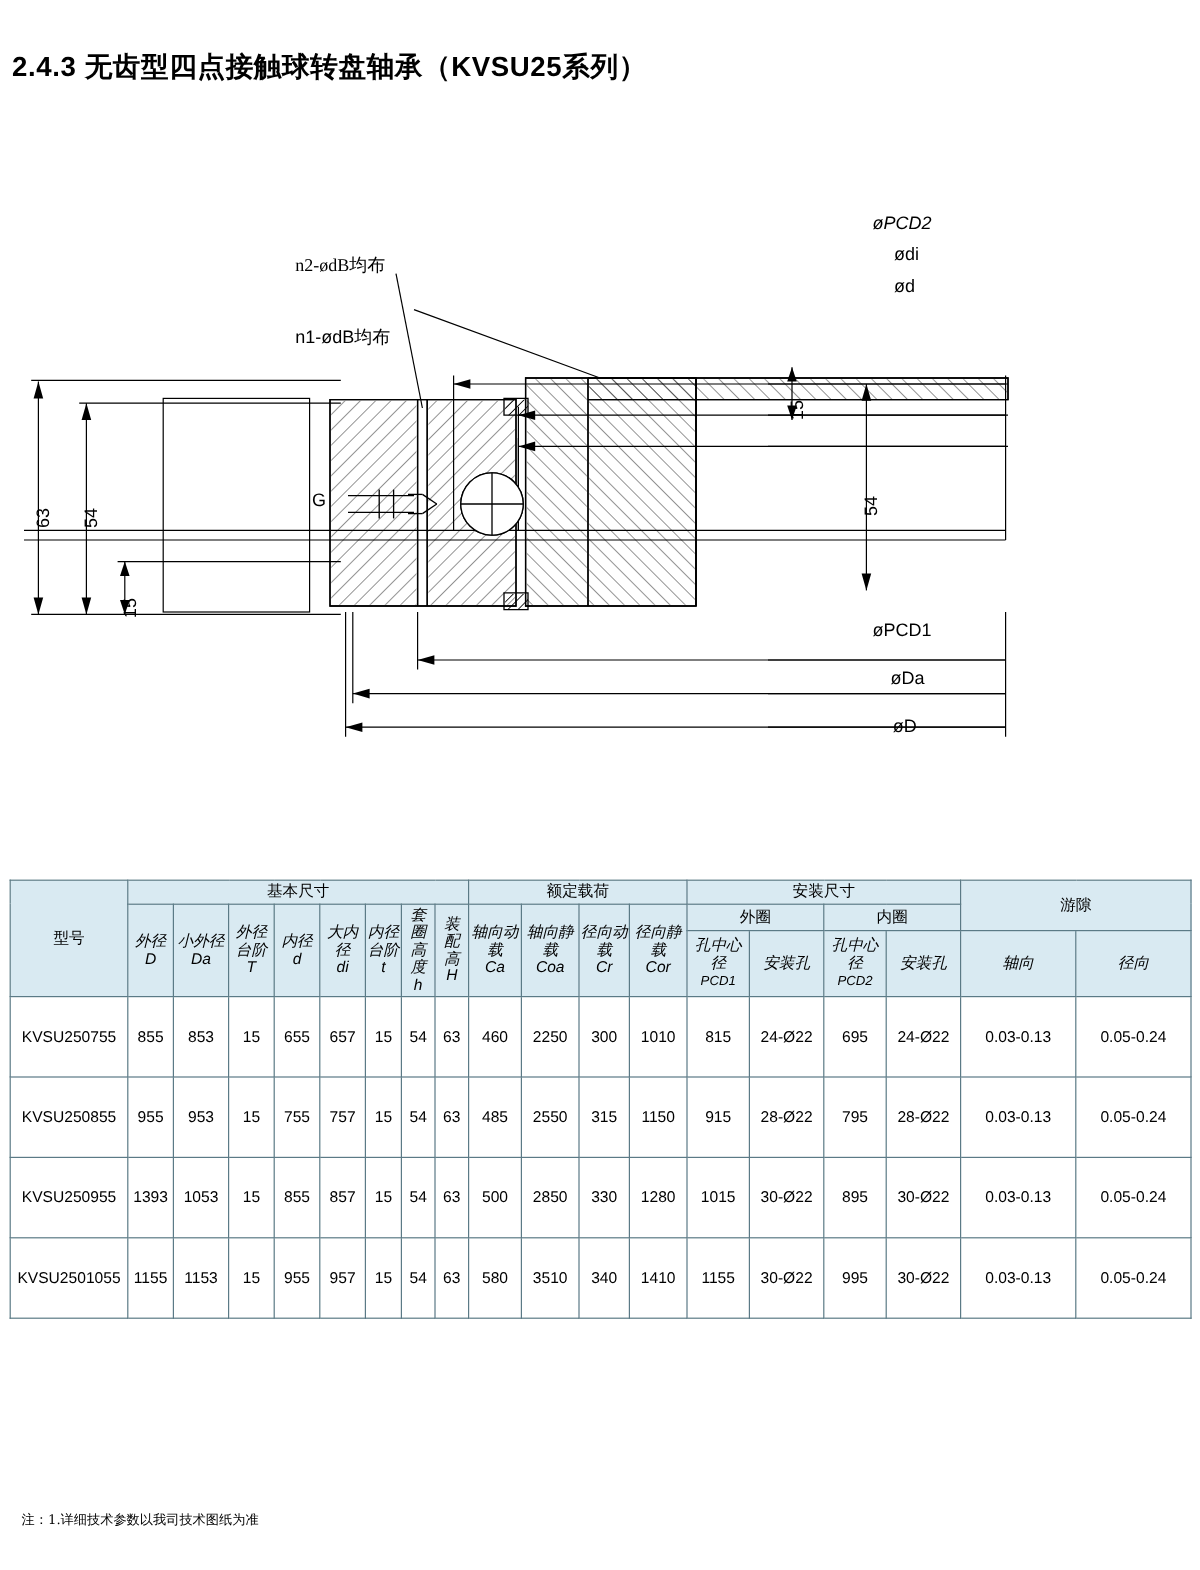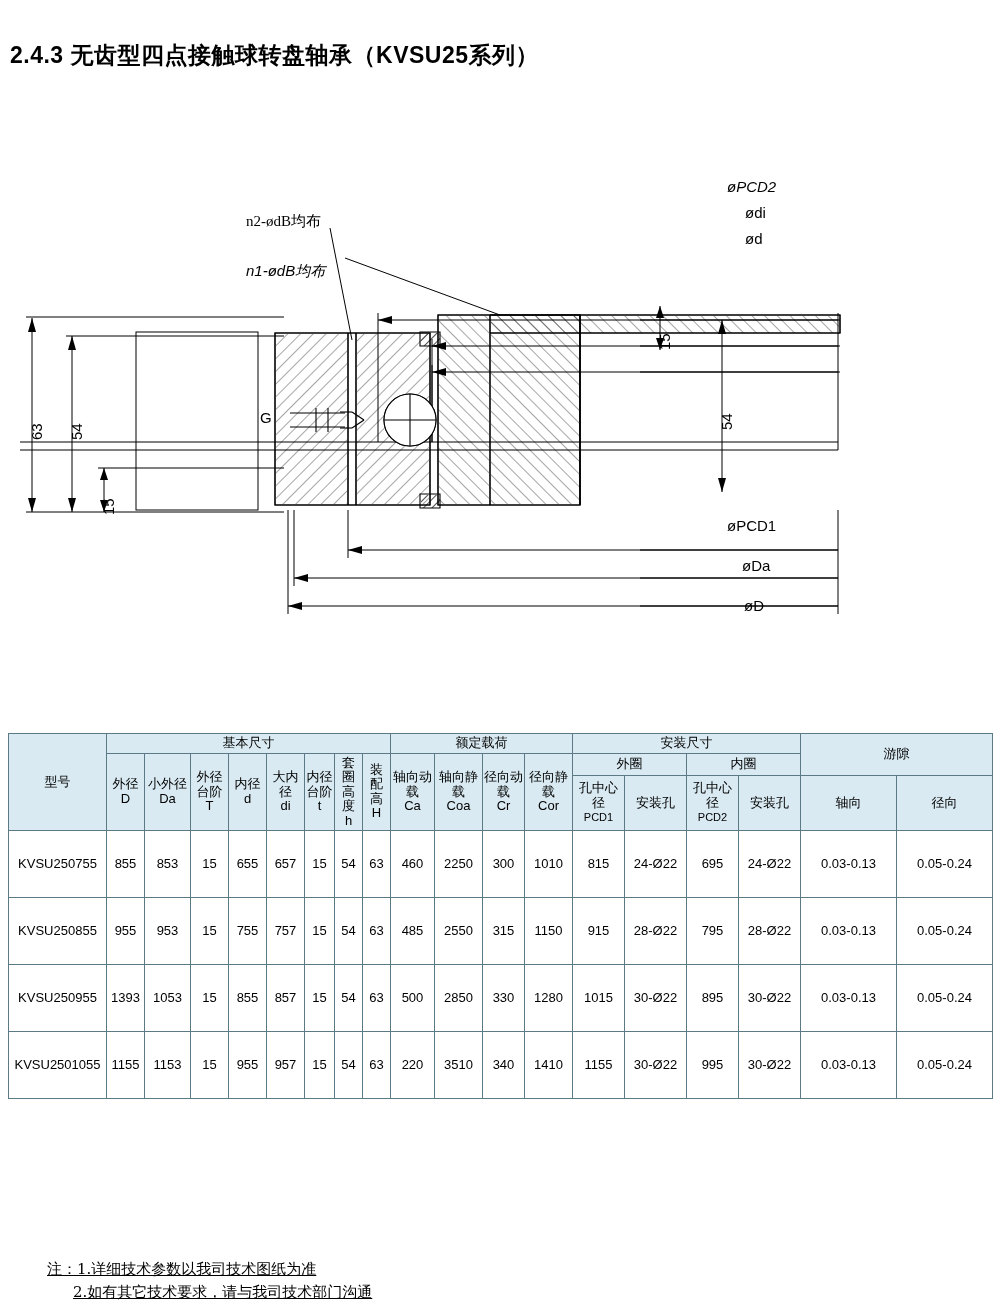--- a/index.html
+++ b/index.html
@@ -70,32 +70,31 @@
   table.spec thead th {
     background: #d9eaf2;
     font-size: 13px;
   }
   table.spec tbody td {
     background: #ffffff;
     height: 62px;
     font-size: 13px;
     white-space: nowrap;
   }
-  .hdr-narrow { font-size: 12.5px; }
+  .hdr-narrow { font-size: 12.5px; font-style: italic; }
   .sub { font-size: 11px; }
   .model-col { font-size: 13px; }
 
   .notes {
     position: absolute;
-    left: 47px;
+    left: 18px;
     top: 1258px;
-    font-size: 15px;
+    font-size: 11px;
     font-family: "DejaVu Serif", "Liberation Serif", serif;
     line-height: 1.55;
-    text-decoration: underline;
   }
   .notes div { white-space: nowrap; }
 </style>
 </head>
 <body>
 
 <div class="page-title">2.4.3 无齿型四点接触球转盘轴承（KVSU25系列）</div>
 
 <div class="drawing">
   <svg width="1000" height="560" viewBox="0 0 1000 560">
@@ -239,21 +238,21 @@
       <line x1="288" y1="360" x2="288" y2="464"></line>
       <line x1="838" y1="360" x2="838" y2="464"></line>
 
       <line x1="640" y1="400" x2="838" y2="400"></line>
       <line x1="640" y1="428" x2="838" y2="428"></line>
       <line x1="640" y1="456" x2="838" y2="456"></line>
     </g>
   </svg>
 
   <div class="lbl" style="left:246px; top:62px;font-family:Liberation Serif, serif;">n2-ødB均布</div>
-  <div class="lbl" style="left:246px; top:112px;font-style:italic;">n1-ødB均布</div>
+  <div class="lbl" style="left:246px; top:122px;">n1-ødB均布</div>
 
   <div class="lbl" style="left:727px; top:28px;font-style:italic;">øPCD2</div>
   <div class="lbl" style="left:745px; top:54px;text-align:right;">ødi</div>
   <div class="lbl" style="left:745px; top:80px;">ød</div>
 
   <div class="lbl" style="left:727px; top:367px;">øPCD1</div>
   <div class="lbl" style="left:742px; top:407px;">øDa</div>
   <div class="lbl" style="left:744px; top:447px;">øD</div>
 
   <div class="lbl vert" style="left:28px; top:290px;">63</div>
@@ -431,31 +430,30 @@
       <tr>
         <td class="model-col">KVSU2501055</td>
         <td>1155</td>
         <td>1153</td>
         <td>15</td>
         <td>955</td>
         <td>957</td>
         <td>15</td>
         <td>54</td>
         <td>63</td>
-        <td>220</td>
+        <td>580</td>
         <td>3510</td>
         <td>340</td>
         <td>1410</td>
         <td>1155</td>
         <td>30-Ø22</td>
         <td>995</td>
         <td>30-Ø22</td>
         <td>0.03-0.13</td>
         <td>0.05-0.24</td>
       </tr>
     </tbody>
   </table>
 </div>
 
 <div class="notes">
   <div>注：1.详细技术参数以我司技术图纸为准</div>
-  <div style="padding-left:26px;">2.如有其它技术要求，请与我司技术部门沟通</div>
 </div>
 
 </body></html>

